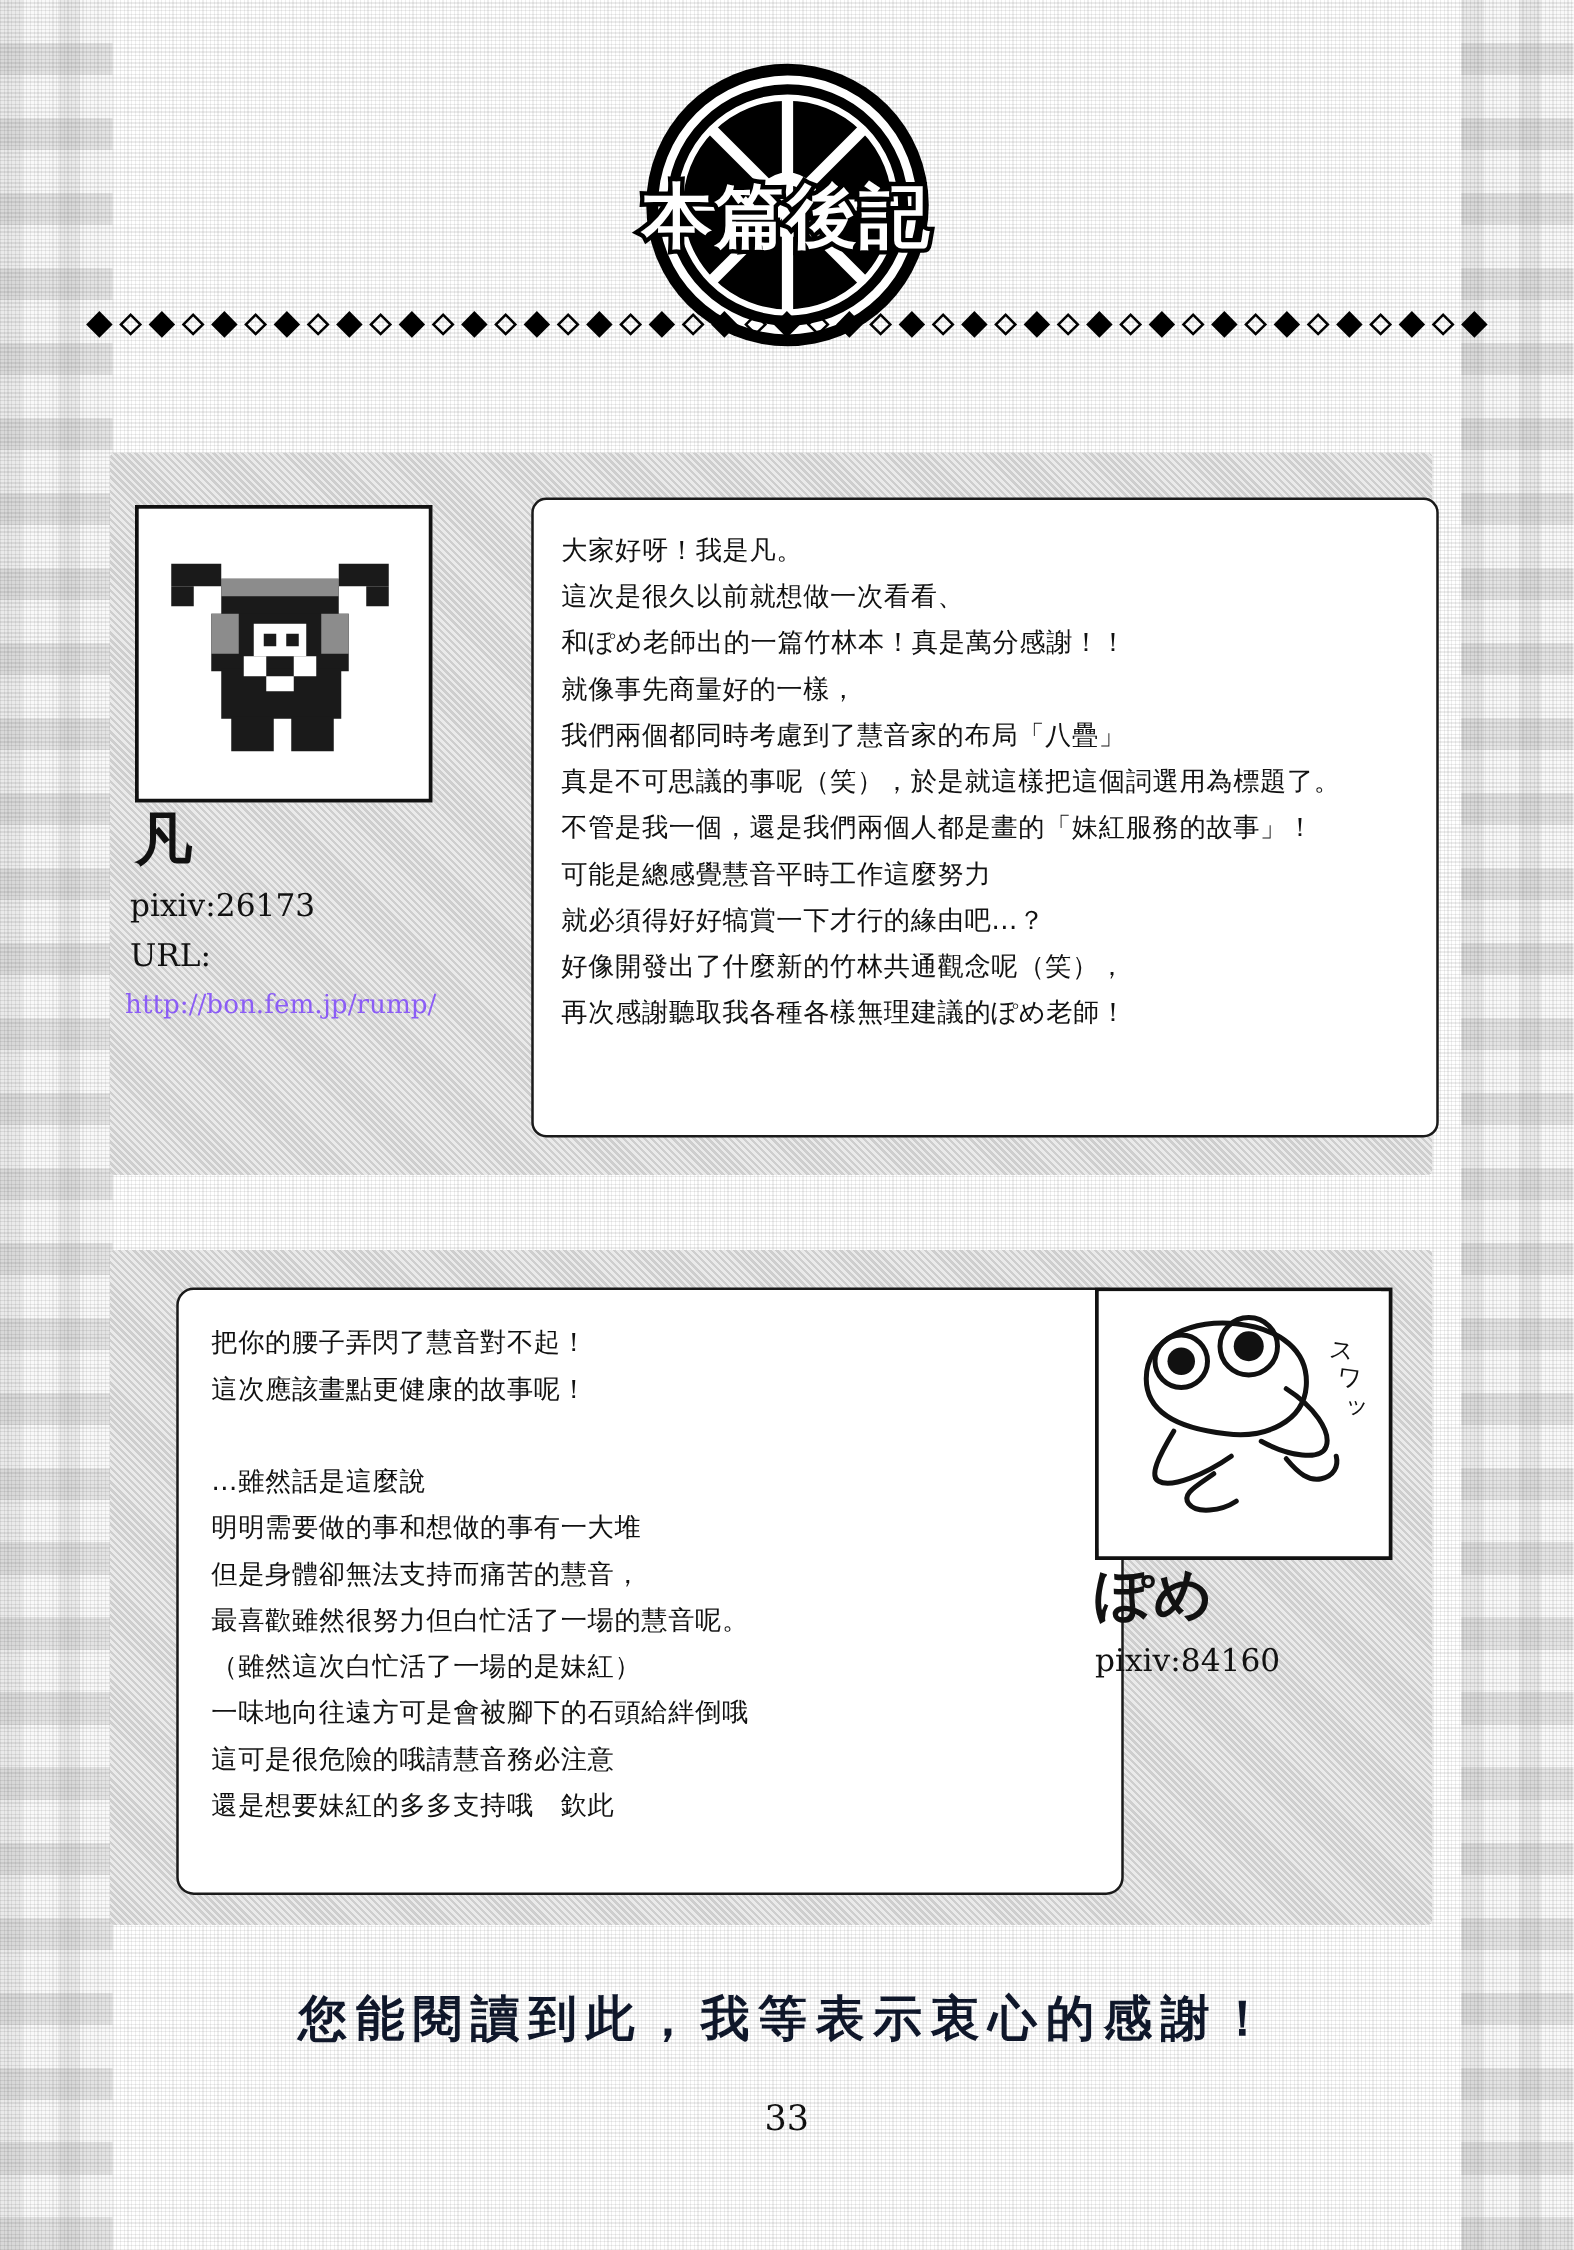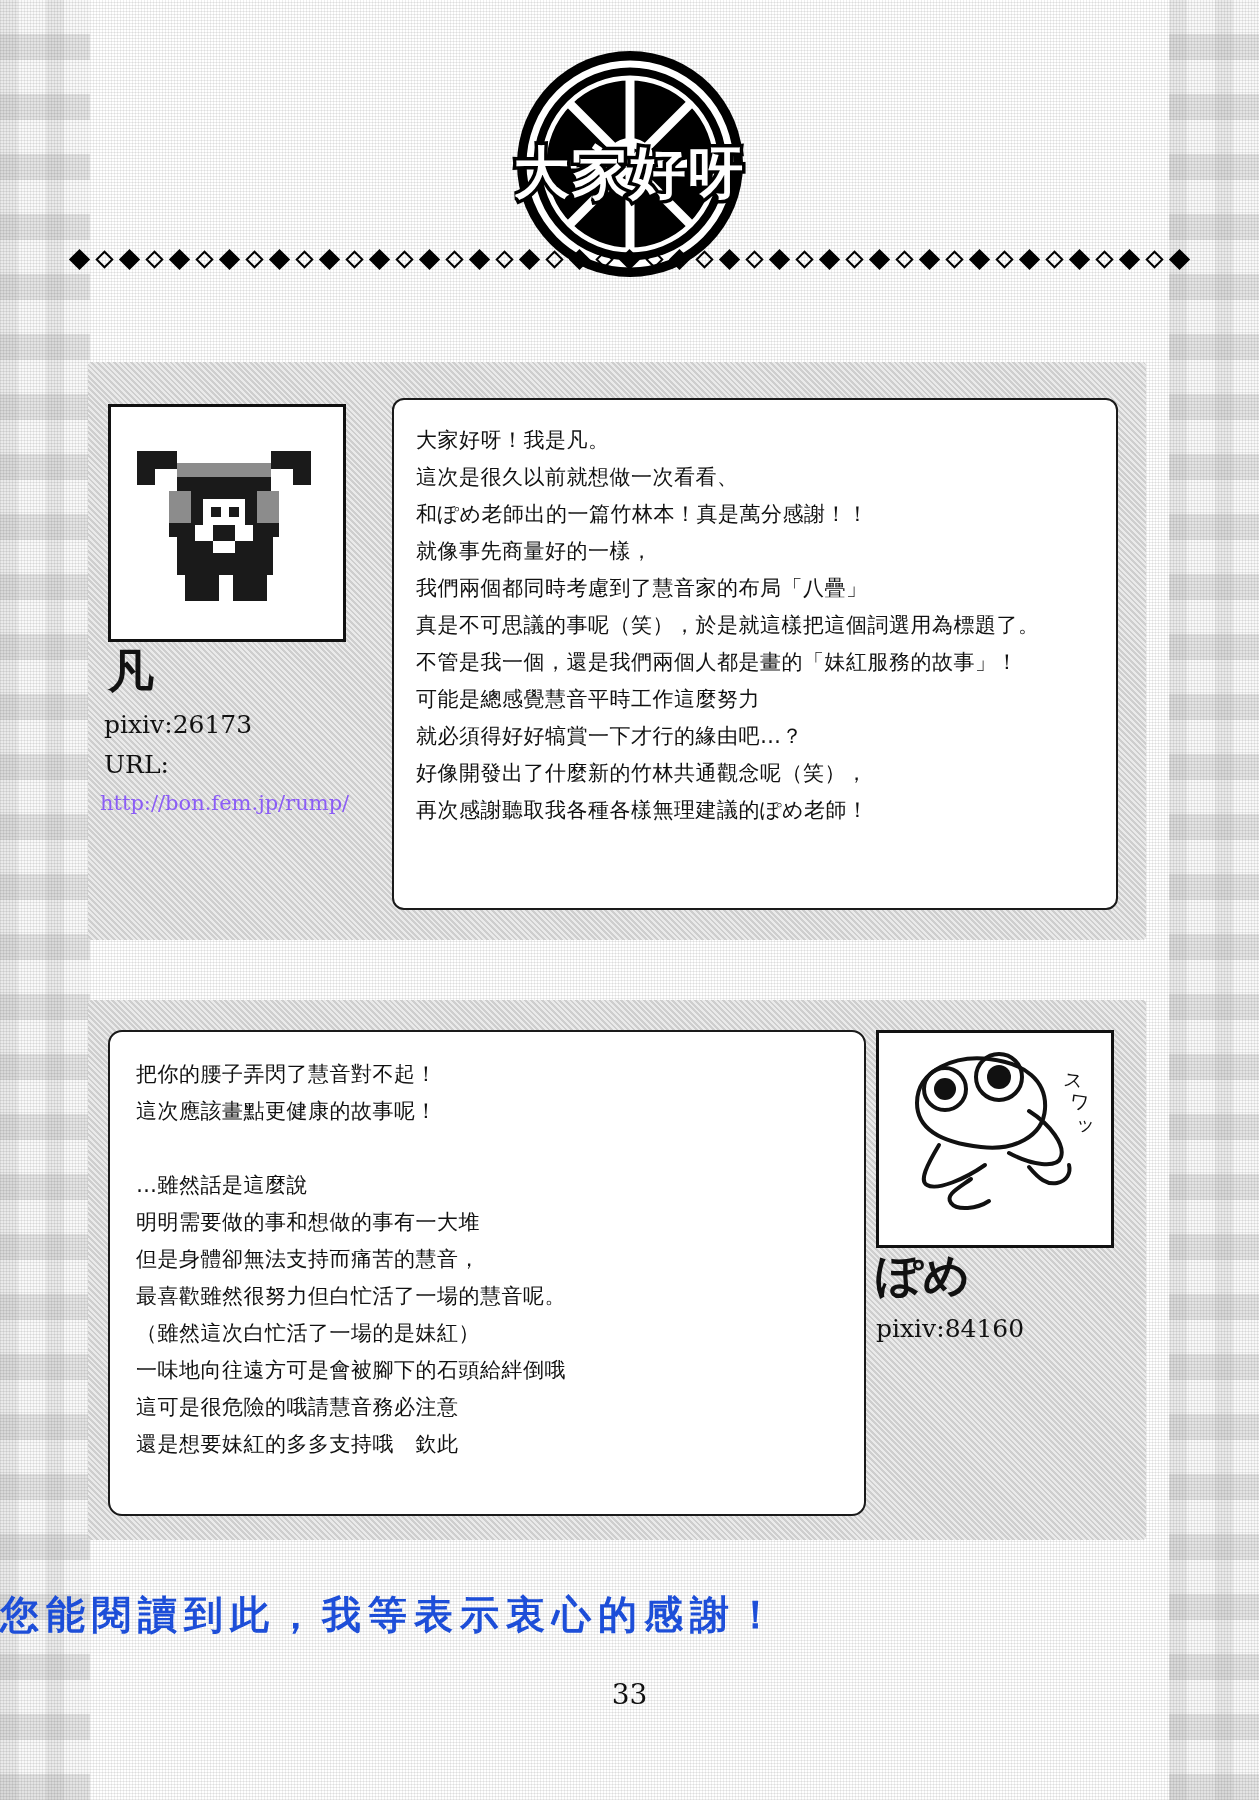--- a/index.html
+++ b/index.html
@@ -121,20 +121,21 @@
     border-radius: 4px;
   }
   .panel-1 { left: 88px; top: 362px; width: 1058px; height: 578px; }
   .panel-2 { left: 88px; top: 1000px; width: 1058px; height: 540px; }
 
   .speech {
     position: absolute;
     background: #ffffff;
     border: 2px solid #1a1a1a;
     border-radius: 12px;
+    margin-left: 33px;
   }
   .speech-1 { left: 392px; top: 398px; width: 722px; height: 508px; }
   .speech-2 { left: 108px; top: 1030px; width: 754px; height: 482px; border-radius: 14px; }
 
   .body-text {
     font-family: "DejaVu Sans", "Liberation Sans", sans-serif;
     font-size: 21px;
     line-height: 37px;
     color: #111111;
     white-space: pre-line;
@@ -183,26 +184,26 @@
   .url-1 { left: 100px; top: 788px; }
 
   .name-2 { left: 876px; top: 1252px; }
   .meta-2 { left: 876px; top: 1312px; }
 
   
   .thanks {
     position: absolute;
     left: 0; right: 0;
     top: 1588px;
-    text-align: left;
+    text-align: center;
     font-family: "DejaVu Serif", "Liberation Serif", serif;
     font-weight: bold;
     font-size: 39px;
     letter-spacing: 7px;
-    color: #1d4ed8;
+    color: #0f172a;
   }
   .page-num {
     position: absolute;
     left: 0; right: 0;
     top: 1678px;
     text-align: center;
     font-family: "DejaVu Serif", "Liberation Serif", serif;
     font-size: 28px;
     color: #111111;
   }
@@ -223,21 +224,21 @@
       <circle cx="116" cy="116" r="86" fill="none" stroke="#fff" stroke-width="5"></circle>
       <circle cx="116" cy="116" r="26" fill="#fff"></circle>
       <circle cx="116" cy="116" r="16" fill="#000"></circle>
       <g stroke="#fff" stroke-width="9">
         <line x1="116" y1="30" x2="116" y2="202"></line>
         <line x1="30" y1="116" x2="202" y2="116"></line>
         <line x1="55" y1="55" x2="177" y2="177"></line>
         <line x1="177" y1="55" x2="55" y2="177"></line>
       </g>
     </svg>
-    <div class="title-text">大家好呀</div>
+    <div class="title-text">本篇後記</div>
   </div>
 
   <div class="divider">
     <div class="dia"></div>
       <div class="dia small"></div>
     <div class="dia"></div>
       <div class="dia small"></div>
     <div class="dia"></div>
       <div class="dia small"></div>
     <div class="dia"></div>

